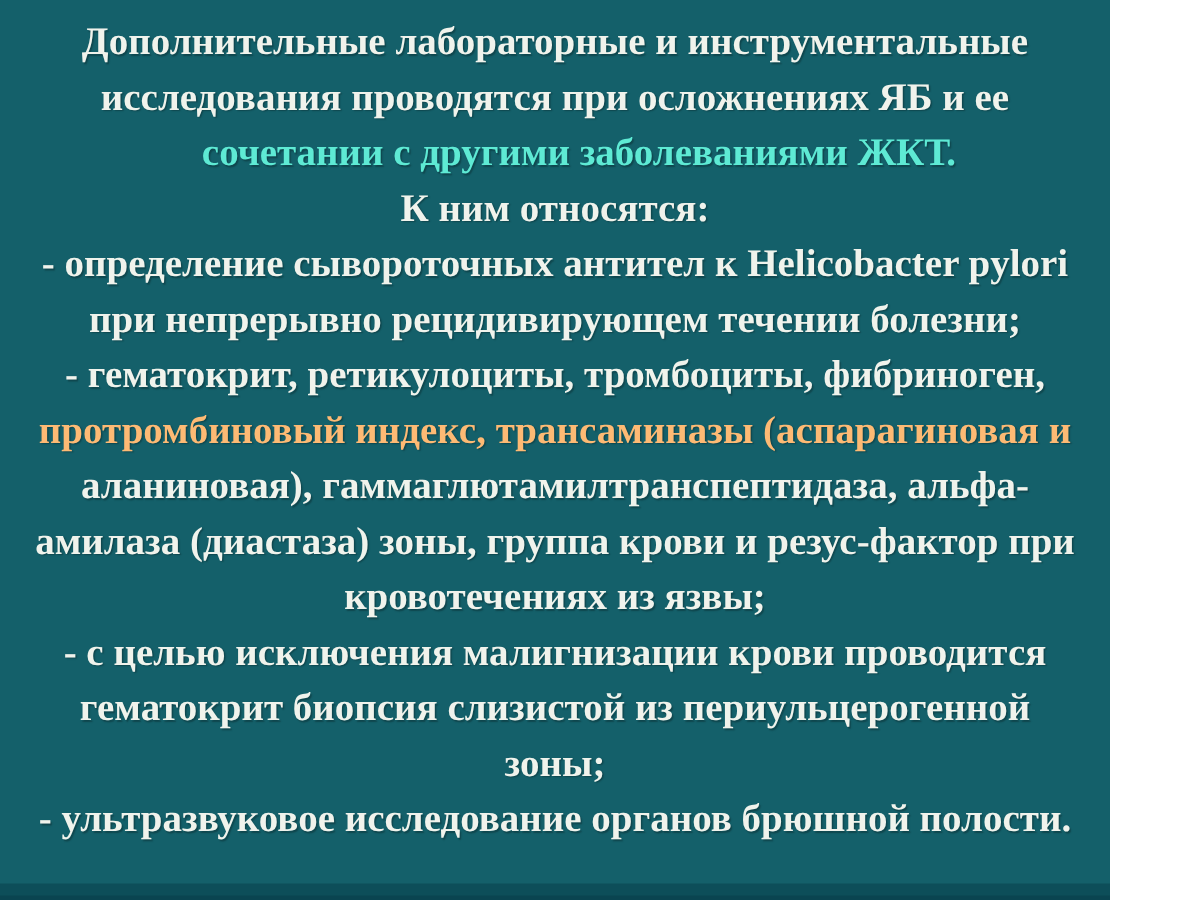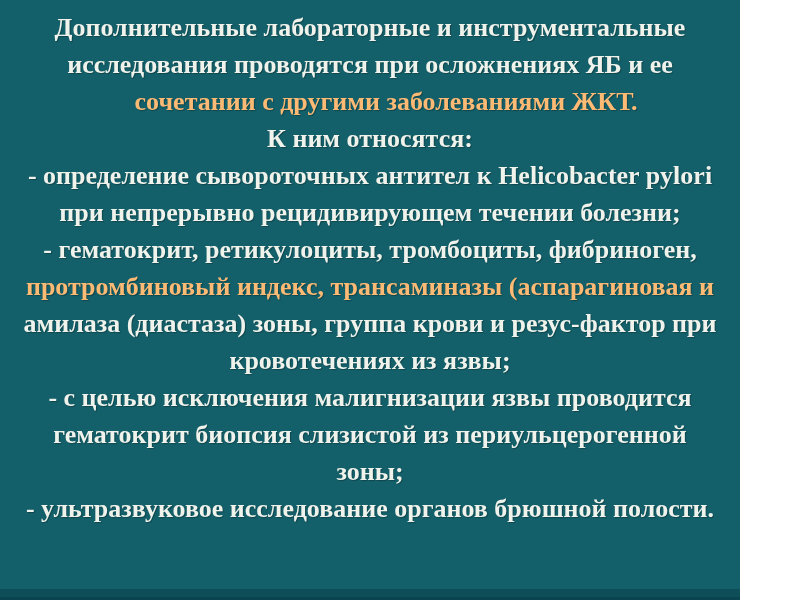--- a/index.html
+++ b/index.html
@@ -47,27 +47,28 @@
     box-sizing: border-box;
   }
 </style>
 </head>
 <body>
 
 <div class="slide" style="background: rgb(20, 96, 106);">
   <div class="text-block" id="text-block">
       <div class="slide-line" style="color: rgb(240, 243, 236);">Дополнительные лабораторные и инструментальные</div>
       <div class="slide-line" style="color: rgb(240, 243, 236);">исследования проводятся при осложнениях ЯБ и ее</div>
-      <div class="slide-line" style="color: #fdba74; margin-left: 32px;">сочетании с другими заболеваниями ЖКТ.</div>
+      <div class="slide-line" style="color: #5eead4; margin-left: 32px;">сочетании с другими заболеваниями ЖКТ.</div>
       <div class="slide-line" style="color: rgb(240, 243, 236);">К ним относятся:</div>
       <div class="slide-line" style="color: rgb(240, 243, 236);">- определение сывороточных антител к Helicobacter pylori</div>
       <div class="slide-line" style="color: rgb(240, 243, 236);">при непрерывно рецидивирующем течении болезни;</div>
       <div class="slide-line" style="color: rgb(240, 243, 236);">- гематокрит, ретикулоциты, тромбоциты, фибриноген,</div>
       <div class="slide-line" style="color: #fdba74;">протромбиновый индекс, трансаминазы (аспарагиновая и</div>
+      <div class="slide-line" style="color: rgb(240, 243, 236);">аланиновая), гаммаглютамилтранспептидаза, альфа-</div>
       <div class="slide-line" style="color: rgb(240, 243, 236);">амилаза (диастаза) зоны, группа крови и резус-фактор при</div>
       <div class="slide-line" style="color: rgb(240, 243, 236);">кровотечениях из язвы;</div>
-      <div class="slide-line" style="color: rgb(240, 243, 236);">- с целью исключения малигнизации язвы проводится</div>
+      <div class="slide-line" style="color: rgb(240, 243, 236);">- с целью исключения малигнизации крови проводится</div>
       <div class="slide-line" style="color: rgb(240, 243, 236);">гематокрит биопсия слизистой из периульцерогенной</div>
       <div class="slide-line" style="color: rgb(240, 243, 236);">зоны;</div>
       <div class="slide-line" style="color: rgb(240, 243, 236); text-align: center;">- ультразвуковое исследование органов брюшной полости.</div>
     </div>
   <div class="bottom-bar" style="background: rgb(13, 78, 89); border-bottom-color: rgb(10, 68, 80);"></div>
 </div>
 
 </body></html>

